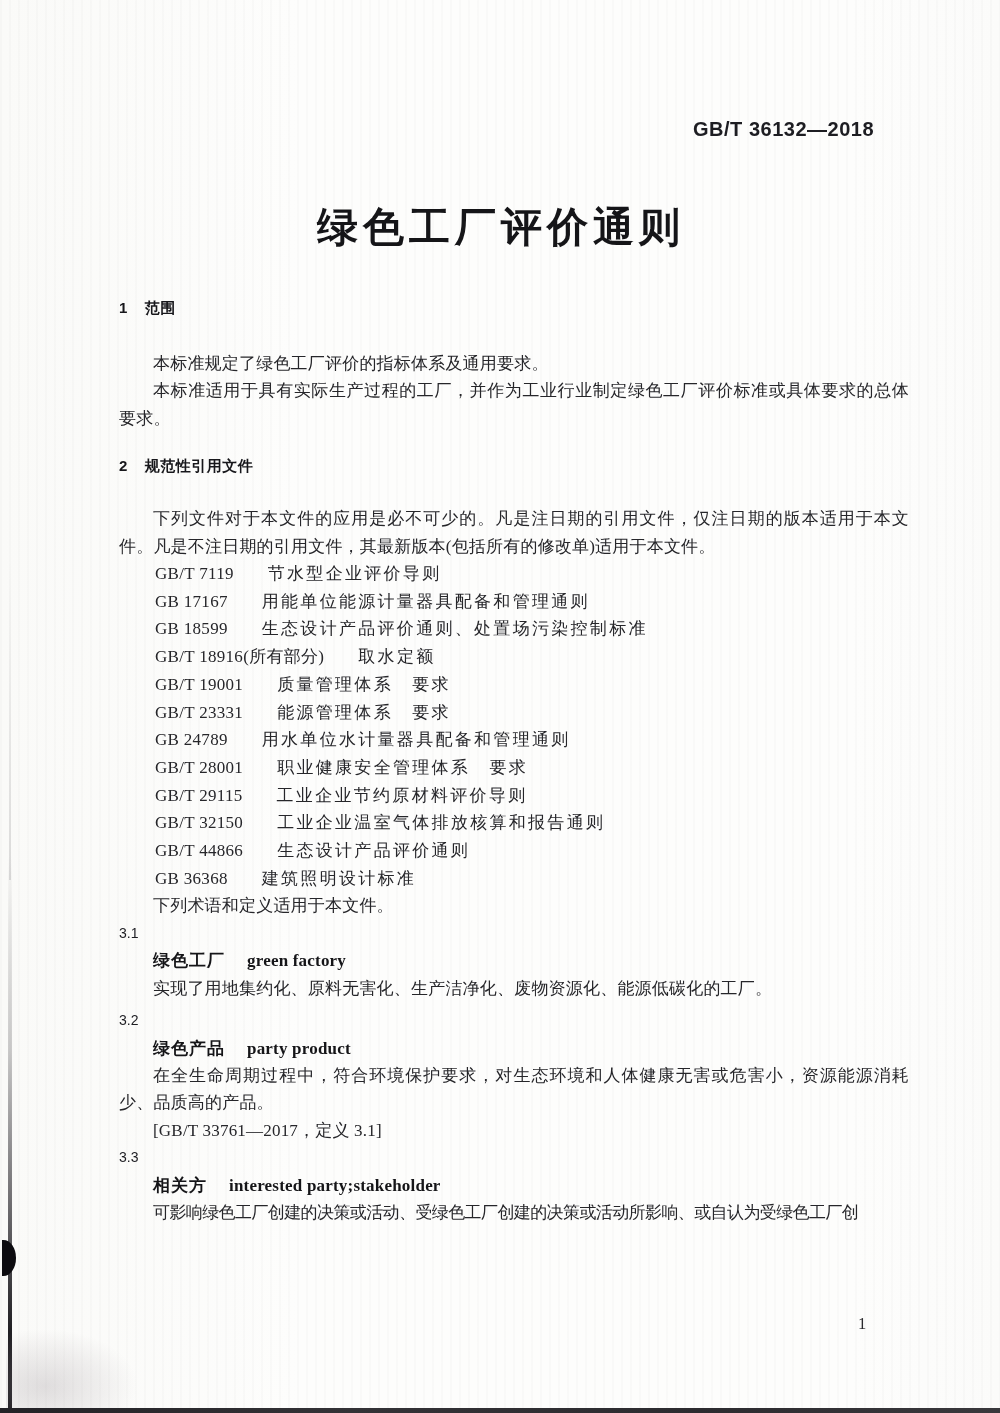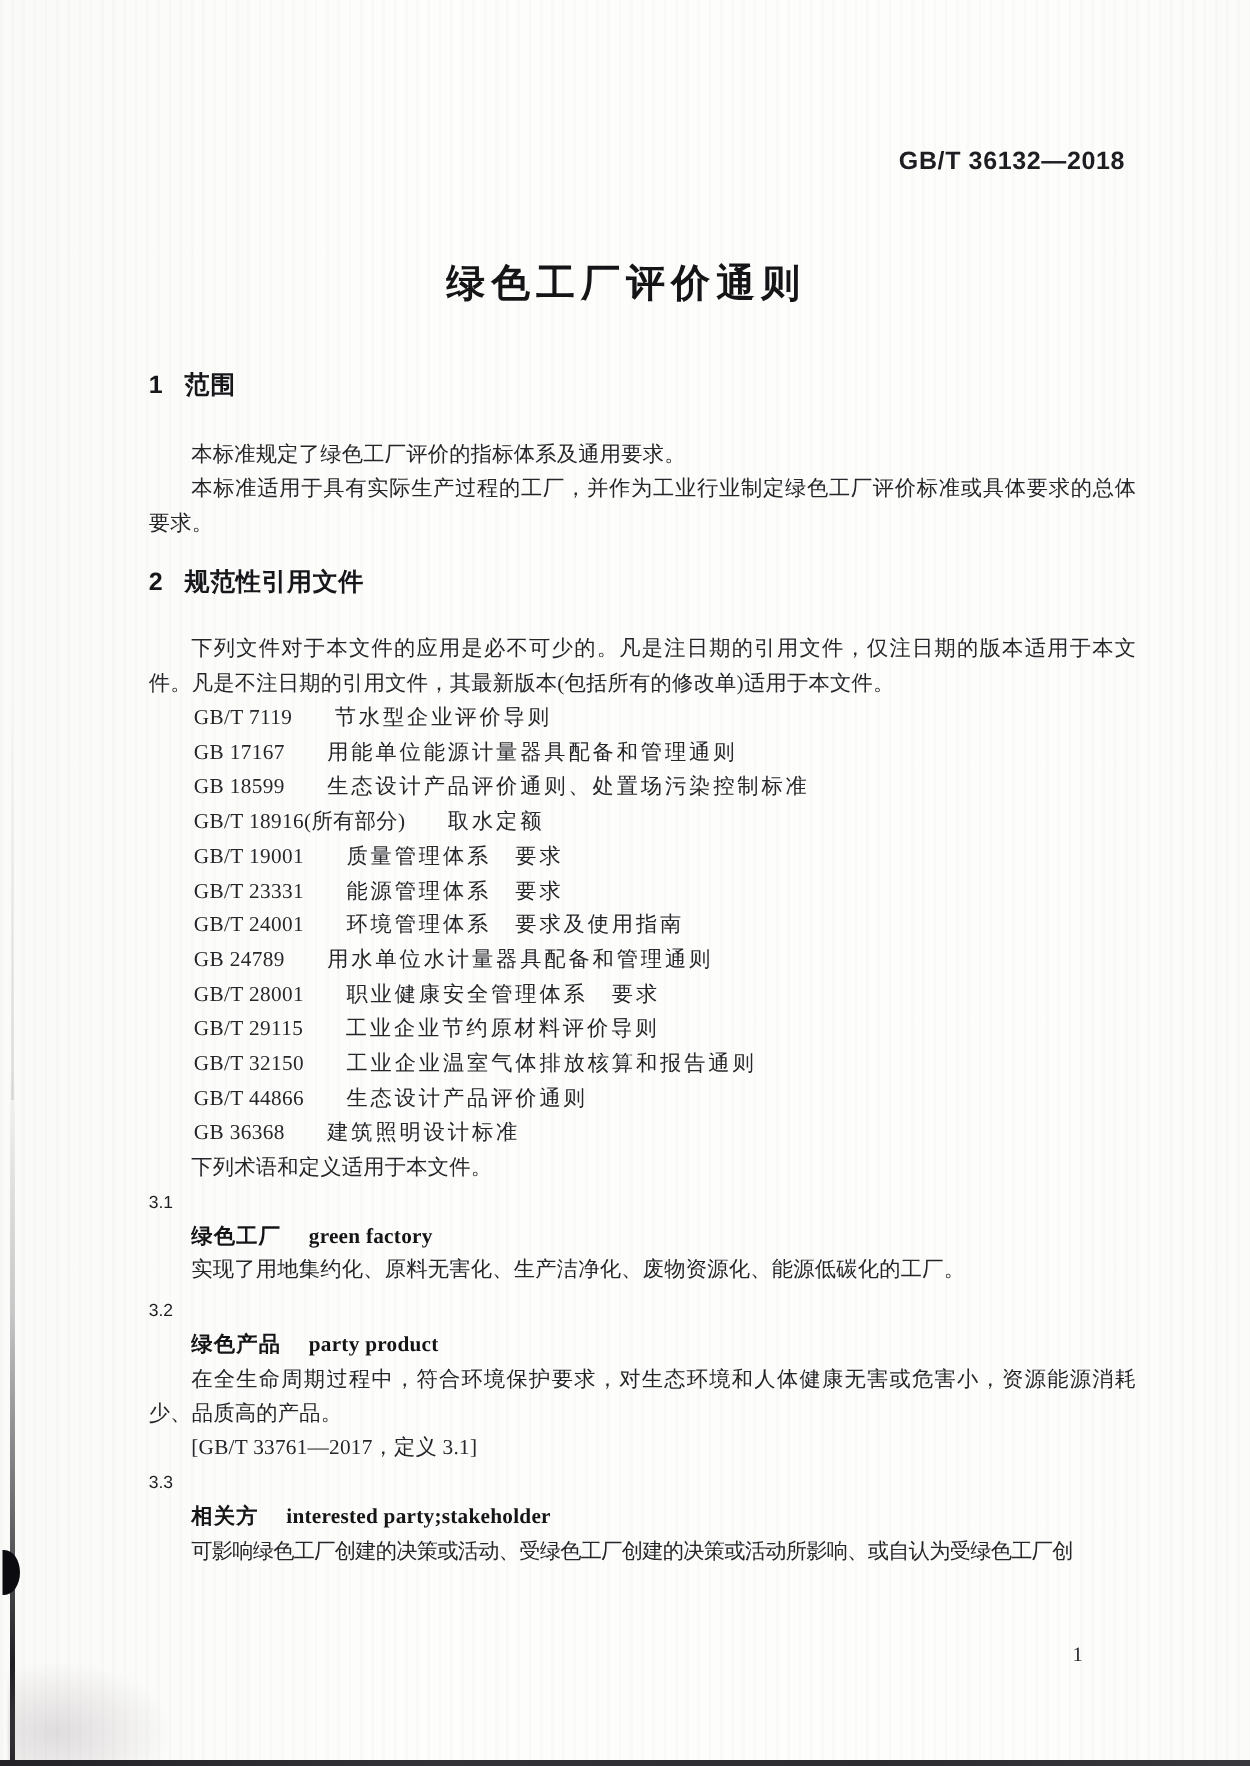--- a/index.html
+++ b/index.html
@@ -58,53 +58,53 @@
     position: absolute;
     left: 6px; top: 1330px;
     width: 130px; height: 80px;
     background: radial-gradient(ellipse at 30% 70%, rgba(160,152,158,0.30) 0%, rgba(160,152,158,0.12) 45%, rgba(160,152,158,0) 72%);
   }
 
   
   .std-code {
     position: absolute;
     top: 118px;
-    right: 100px;
+    right: 126px;
     font-family: "Liberation Sans", "DejaVu Sans", sans-serif;
     font-weight: bold;
     font-size: 20px;
     letter-spacing: 0.5px;
     color: #1d1d22;
   }
   .doc-title {
     margin: 0;
     margin-top: 205px;
     text-align: center;
     transform: translateX(-13px);
     font-family: "Liberation Sans", "DejaVu Sans", sans-serif;
     font-weight: bold;
-    font-size: 31px;
+    font-size: 41px;
     letter-spacing: 5px;
     line-height: 44px;
     color: #151518;
   }
 
   
   .content {
     position: absolute;
     left: 119px;
     top: 0;
     width: 790px;
     font-size: 17px;
     line-height: 27.4px;
   }
   .sec-head {
     font-family: "Liberation Sans", "DejaVu Sans", sans-serif;
     font-weight: bold;
-    font-size: 20px;
+    font-size: 15px;
     letter-spacing: 0.5px;
     line-height: 28px;
     color: #17171b;
   }
   .sec-head .sec-label { margin-left: 17px; }
   .sec-head-1 { margin-top: 45px; }
   .sec-head-2 { margin-top: 20px; }
   .sec-head-3 { margin-top: 15px; }
 
   .para {
@@ -191,21 +191,20 @@
     </div>
     <p class="para para-intro">下列文件对于本文件的应用是必不可少的。凡是注日期的引用文件，仅注日期的版本适用于本文件。凡是不注日期的引用文件，其最新版本(包括所有的修改单)适用于本文件。</p>
 
     <div class="ref-list">
       <div class="ref-row"><span class="ref-code">GB/T 7119</span><span class="ref-title">节水型企业评价导则</span></div>
       <div class="ref-row"><span class="ref-code">GB 17167</span><span class="ref-title">用能单位能源计量器具配备和管理通则</span></div>
       <div class="ref-row"><span class="ref-code">GB 18599</span><span class="ref-title">生态设计产品评价通则、处置场污染控制标准</span></div>
       <div class="ref-row"><span class="ref-code">GB/T 18916(所有部分)</span><span class="ref-title">取水定额</span></div>
       <div class="ref-row"><span class="ref-code">GB/T 19001</span><span class="ref-title">质量管理体系　要求</span></div>
       <div class="ref-row"><span class="ref-code">GB/T 23331</span><span class="ref-title">能源管理体系　要求</span></div>
-      <div class="ref-row"><span class="ref-code">GB/T 24001</span><span class="ref-title">环境管理体系　要求及使用指南</span></div>
       <div class="ref-row"><span class="ref-code">GB 24789</span><span class="ref-title">用水单位水计量器具配备和管理通则</span></div>
       <div class="ref-row"><span class="ref-code">GB/T 28001</span><span class="ref-title">职业健康安全管理体系　要求</span></div>
       <div class="ref-row"><span class="ref-code">GB/T 29115</span><span class="ref-title">工业企业节约原材料评价导则</span></div>
       <div class="ref-row"><span class="ref-code">GB/T 32150</span><span class="ref-title">工业企业温室气体排放核算和报告通则</span></div>
       <div class="ref-row"><span class="ref-code">GB/T 44866</span><span class="ref-title">生态设计产品评价通则</span></div>
       <div class="ref-row"><span class="ref-code">GB 36368</span><span class="ref-title">建筑照明设计标准</span></div>
     </div>
 
     <p class="para para-intro-3">下列术语和定义适用于本文件。</p>
 

